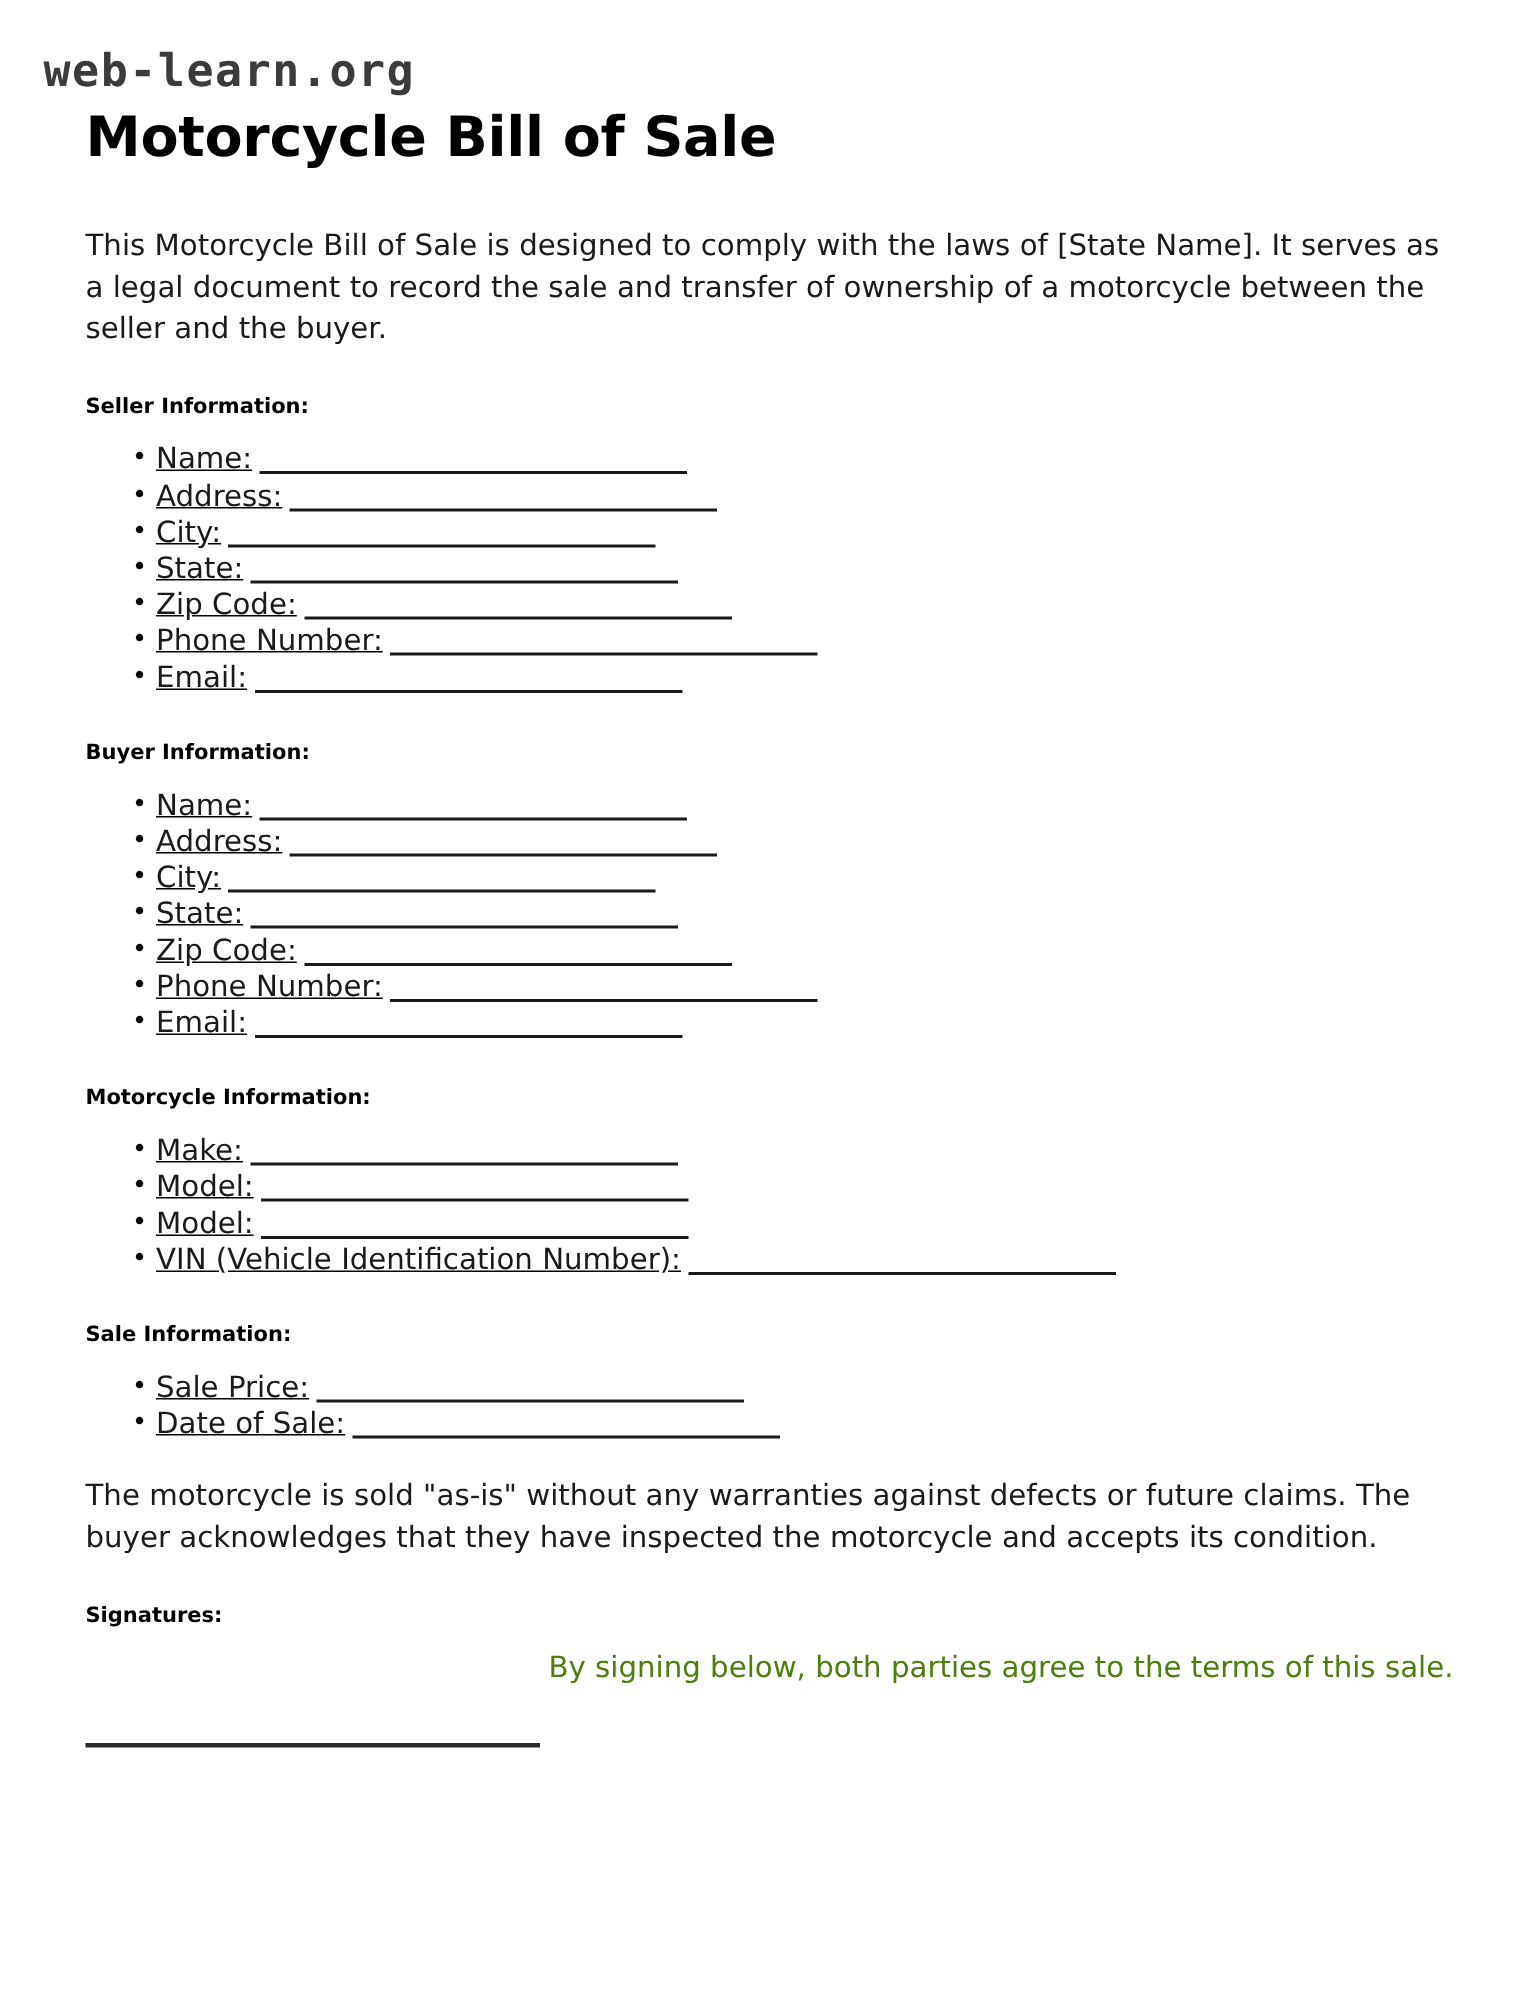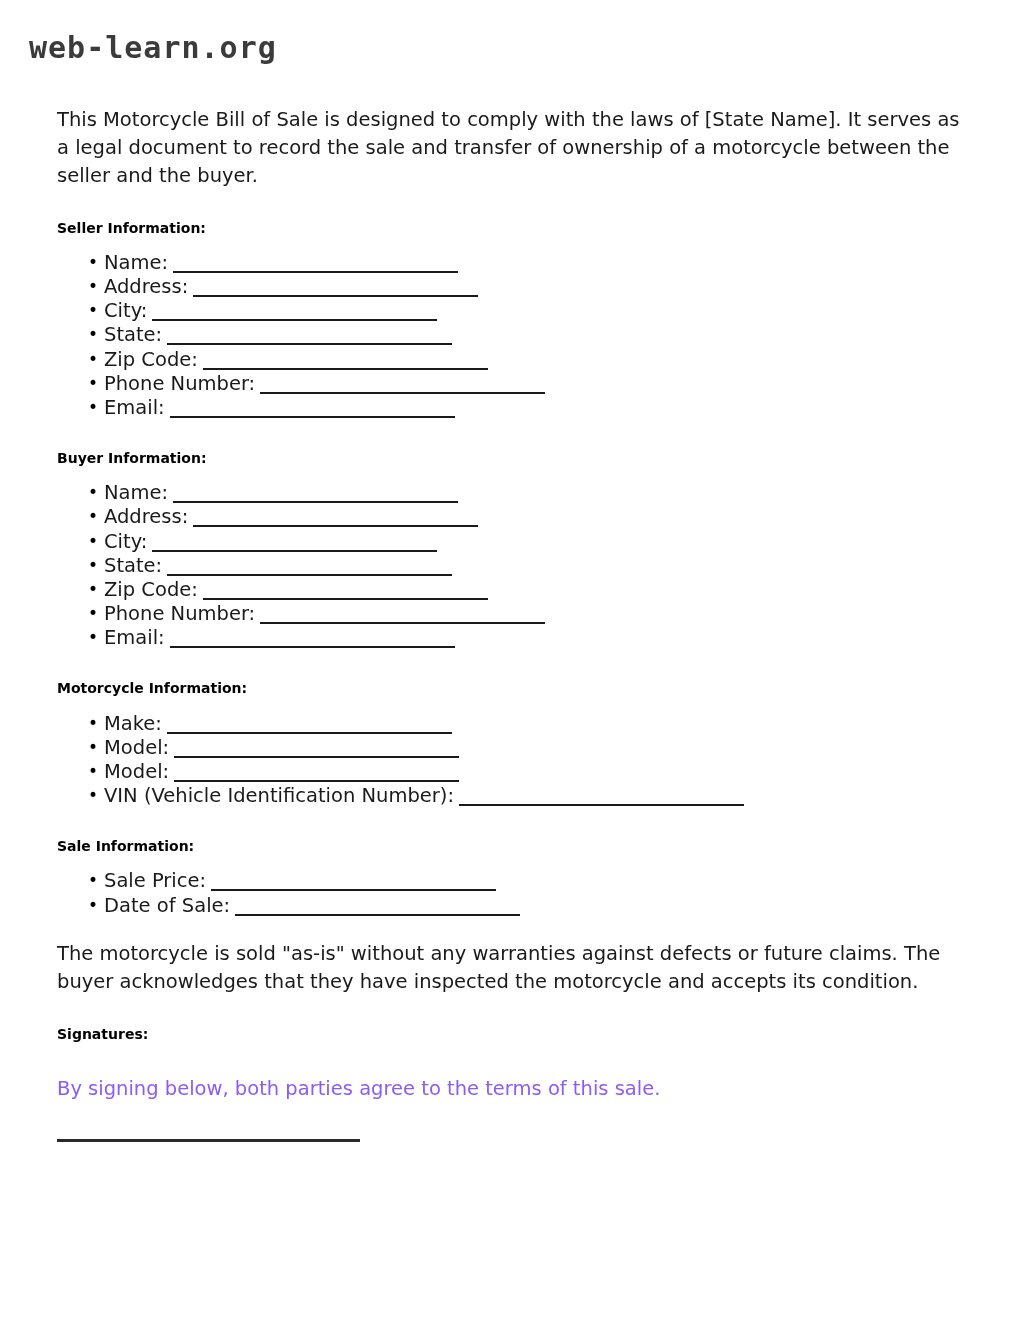--- a/index.html
+++ b/index.html
@@ -57,20 +57,21 @@
     font-size: 14px;
     font-weight: bold;
     margin: 29px 0 0 0;
     line-height: 1.3;
     color: #000;
   }
   ul.field-list {
     list-style: none;
     margin: 14px 0 0 0;
     padding: 0 0 0 31px;
+    text-decoration: underline;
   }
   ul.field-list li {
     font-size: 19.5px;
     line-height: 1.24;
     color: #1a1a1a;
     position: relative;
     padding-left: 16px;
     white-space: nowrap;
   }
   ul.field-list li::before {
@@ -92,39 +93,41 @@
   }
   p.terms-text {
     font-size: 19.5px;
     line-height: 1.43;
     margin: 22px 0 0 0;
     color: #1a1a1a;
   }
   p.sign-text {
     font-size: 19.5px;
     line-height: 1.43;
-    margin: 32px 0 0 0;
-    color: #8b5cf6;
+    margin: 12px 0 0 0;
+    color: #4d7c0f;
+    text-align: right;
   }
   .signature-line {
     margin-top: 36px;
     width: 303px;
     border-bottom: 3px solid #2a2a2a;
     height: 0;
   }
 </style>
 </head>
 <body>
 
 <div class="page">
 
   <div class="brand">web-learn.org</div>
 
   <div class="content">
 
+    <h1 class="doc-title">Motorcycle Bill of Sale</h1>
 
     <p class="intro">This Motorcycle Bill of Sale is designed to comply with the laws of [State Name]. It serves as a legal document to record the sale and transfer of ownership of a motorcycle between the seller and the buyer.</p>
 
     <h2 class="section-heading">Seller Information:</h2>
     <ul class="field-list">
       <li><span>Name:</span><span class="blank-line"></span></li>
       <li><span>Address:</span><span class="blank-line"></span></li>
       <li><span>City:</span><span class="blank-line"></span></li>
       <li><span>State:</span><span class="blank-line"></span></li>
       <li><span>Zip Code:</span><span class="blank-line"></span></li>

